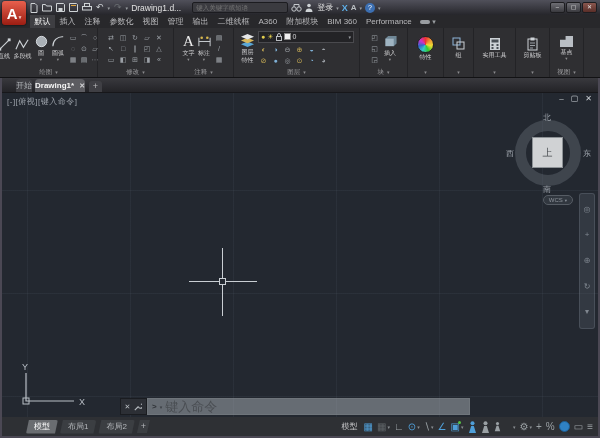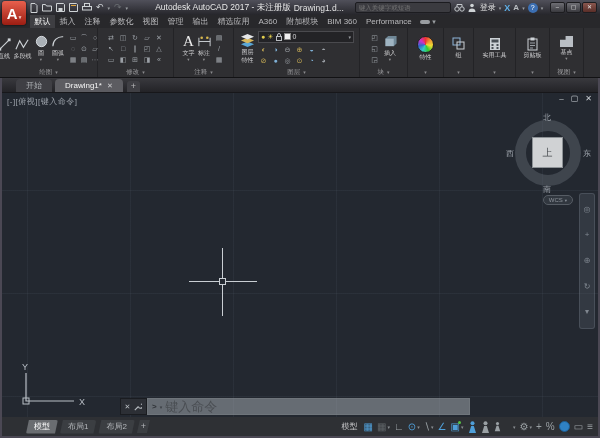--- a/index.html
+++ b/index.html
@@ -71,24 +71,24 @@
     height:12px;padding:0 2px;width:96px;}
   .laydrop .bulb{font-size:7px;color:#e3cf4e;line-height:8px;}
   .laydrop .sw{width:7px;height:7px;background:#f0f0f0;border:1px solid #888;}
   .laydrop .lv{font-size:7px;color:#d2d2d4;}
   .laydrop .dc{margin-left:auto;font-size:5px;color:#9a9ea2;}
 
   
   .filetabs{position:absolute;left:2px;top:78px;width:596px;height:15px;
     background:linear-gradient(#39393e,#232327);display:flex;align-items:flex-end;
     padding-left:14px;gap:3px;border-bottom:1px solid #17171a;z-index:20;}
-  .ftab{height:13px;display:flex;align-items:center;gap:5px;padding:0 10px;font-size:8px;
+  .ftab{height:13px;display:flex;align-items:center;gap:5px;padding:0 0;font-size:8px;
     border-radius:4px 4px 0 0;}
   .ftab.start{background:#3f3f44;color:#aeb1b5;}
-  .ftab.doc{background:#5c5c61;color:#f4f4f4;}
+  .ftab.doc{background:#5c5c61;color:#f4f4f4;font-weight:bold;}
   .ftab .fx{font-size:7px;color:#cdcdcf;}
   .ftab-add{width:13px;height:11px;background:#3f3f44;color:#b8b8ba;font-size:9px;line-height:11px;
     text-align:center;border-radius:3px 3px 0 0;margin-left:1px;}
 
   
   .canvas{position:absolute;left:2px;top:93px;width:596px;height:324px;background:#232830;
     background-image:
       linear-gradient(to right, rgba(190,205,225,0.05) 1px, transparent 1px),
       linear-gradient(to bottom, rgba(190,205,225,0.05) 1px, transparent 1px);
     background-size:103px 103px;background-position:25px -6px;z-index:10;overflow:hidden;}
@@ -186,21 +186,20 @@
         <svg width="10" height="9" viewBox="0 0 10 9">
             <rect x="2.5" y=".5" width="5" height="3" fill="none" stroke="#cfd3d6"></rect>
             <rect x=".5" y="3.5" width="9" height="3.5" fill="none" stroke="#cfd3d6"></rect>
           </svg>
         </span>
       <span class="garrow">↶</span>
       <span class="qcaret">▾</span>
       <span class="garrow dim">↷</span>
       <span class="qcaret">▾</span>
     </div>
-    <span class="title-text">Autodesk AutoCAD 2017 - 未注册版</span>
     <span class="doc-text">Drawing1.d...</span>
     <div class="search-box">
       <input placeholder="键入关键字或短语" style="">
     </div>
     <span class="tb-ico">
       <svg width="11" height="9" viewBox="0 0 11 9">
           <circle cx="3" cy="6" r="2.2" fill="none" stroke="#c5c9cd"></circle>
           <circle cx="8" cy="6" r="2.2" fill="none" stroke="#c5c9cd"></circle>
           <path d="M3 3.8V1.5h5v2.3" fill="none" stroke="#c5c9cd"></path>
         </svg>
@@ -226,21 +225,21 @@
   </div>
 
   <div class="rtabs">
     <span class="rtab active">默认</span>
     <span class="rtab">插入</span>
     <span class="rtab">注释</span>
     <span class="rtab">参数化</span>
     <span class="rtab">视图</span>
     <span class="rtab">管理</span>
     <span class="rtab">输出</span>
-    <span class="rtab">精选应用</span>
+    <span class="rtab">二维线框</span>
     <span class="rtab">A360</span>
     <span class="rtab">附加模块</span>
     <span class="rtab">BIM 360</span>
     <span class="rtab">Performance</span>
     <span class="rtab-opts">
       <svg width="10" height="6" viewBox="0 0 10 6">
           <rect x="0" y="1" width="10" height="4" rx="2" fill="#9a9ea2"></rect>
         </svg>
       <span>▾</span>
     </span>

